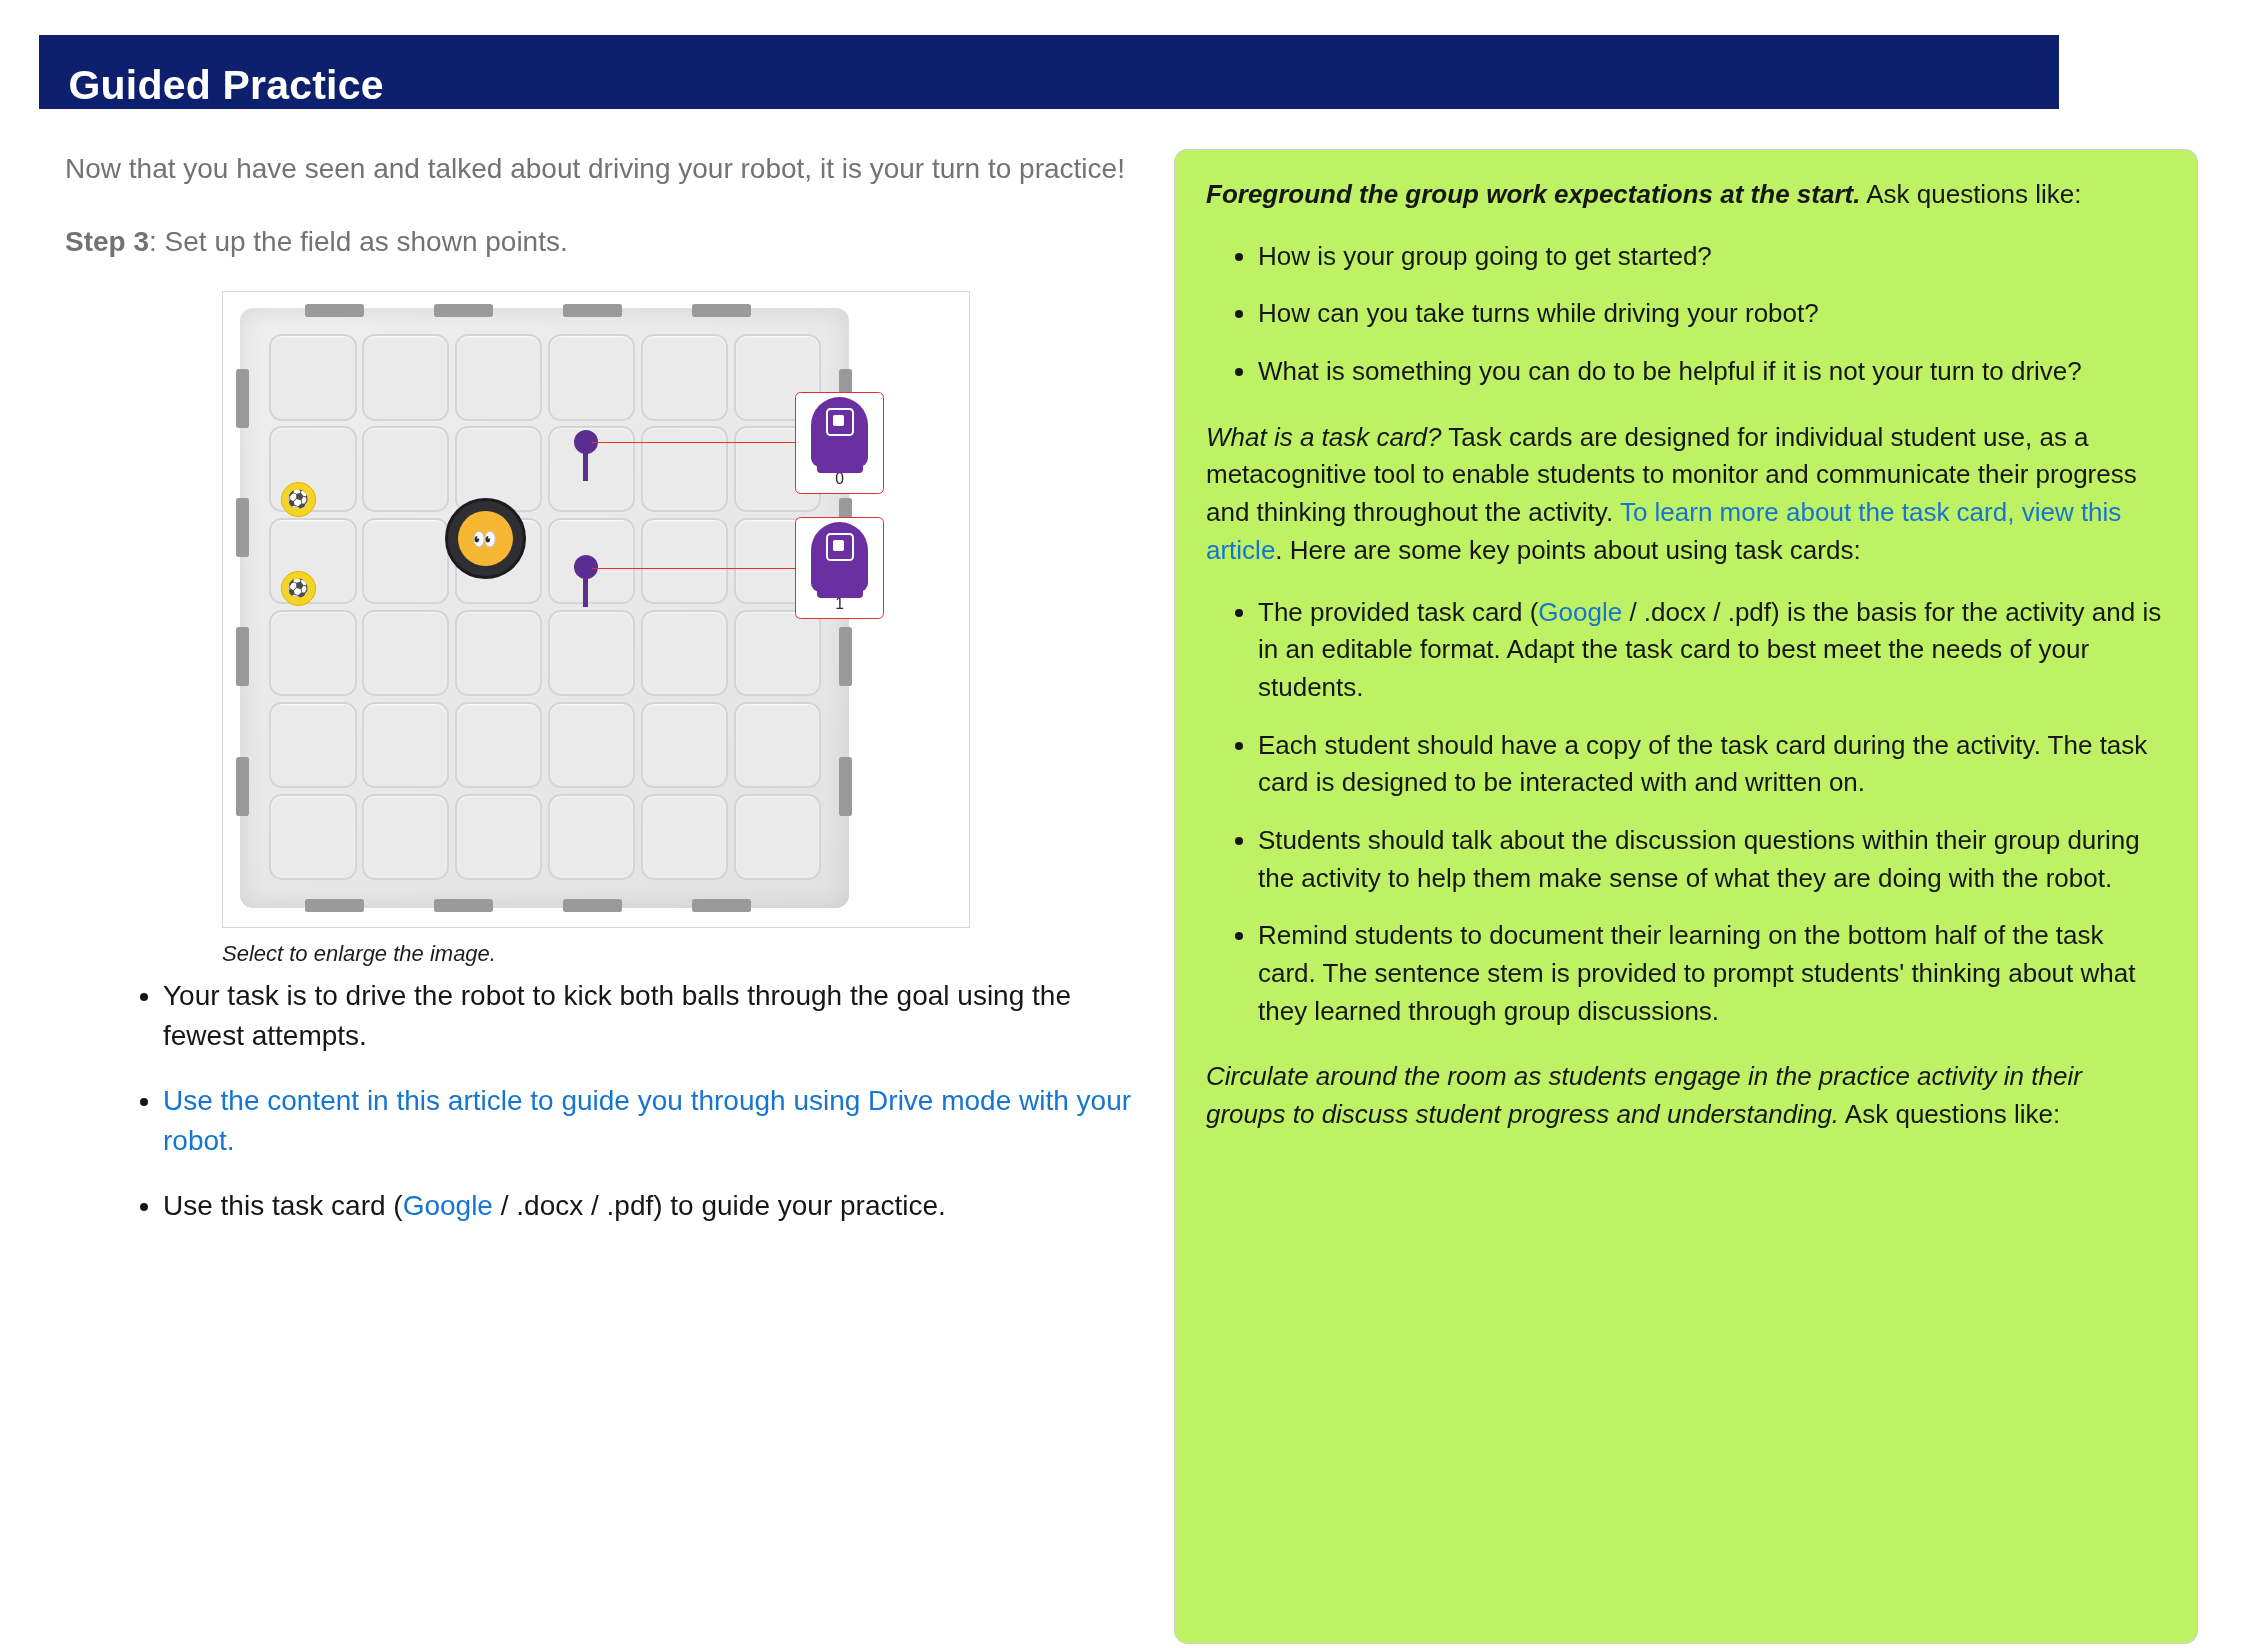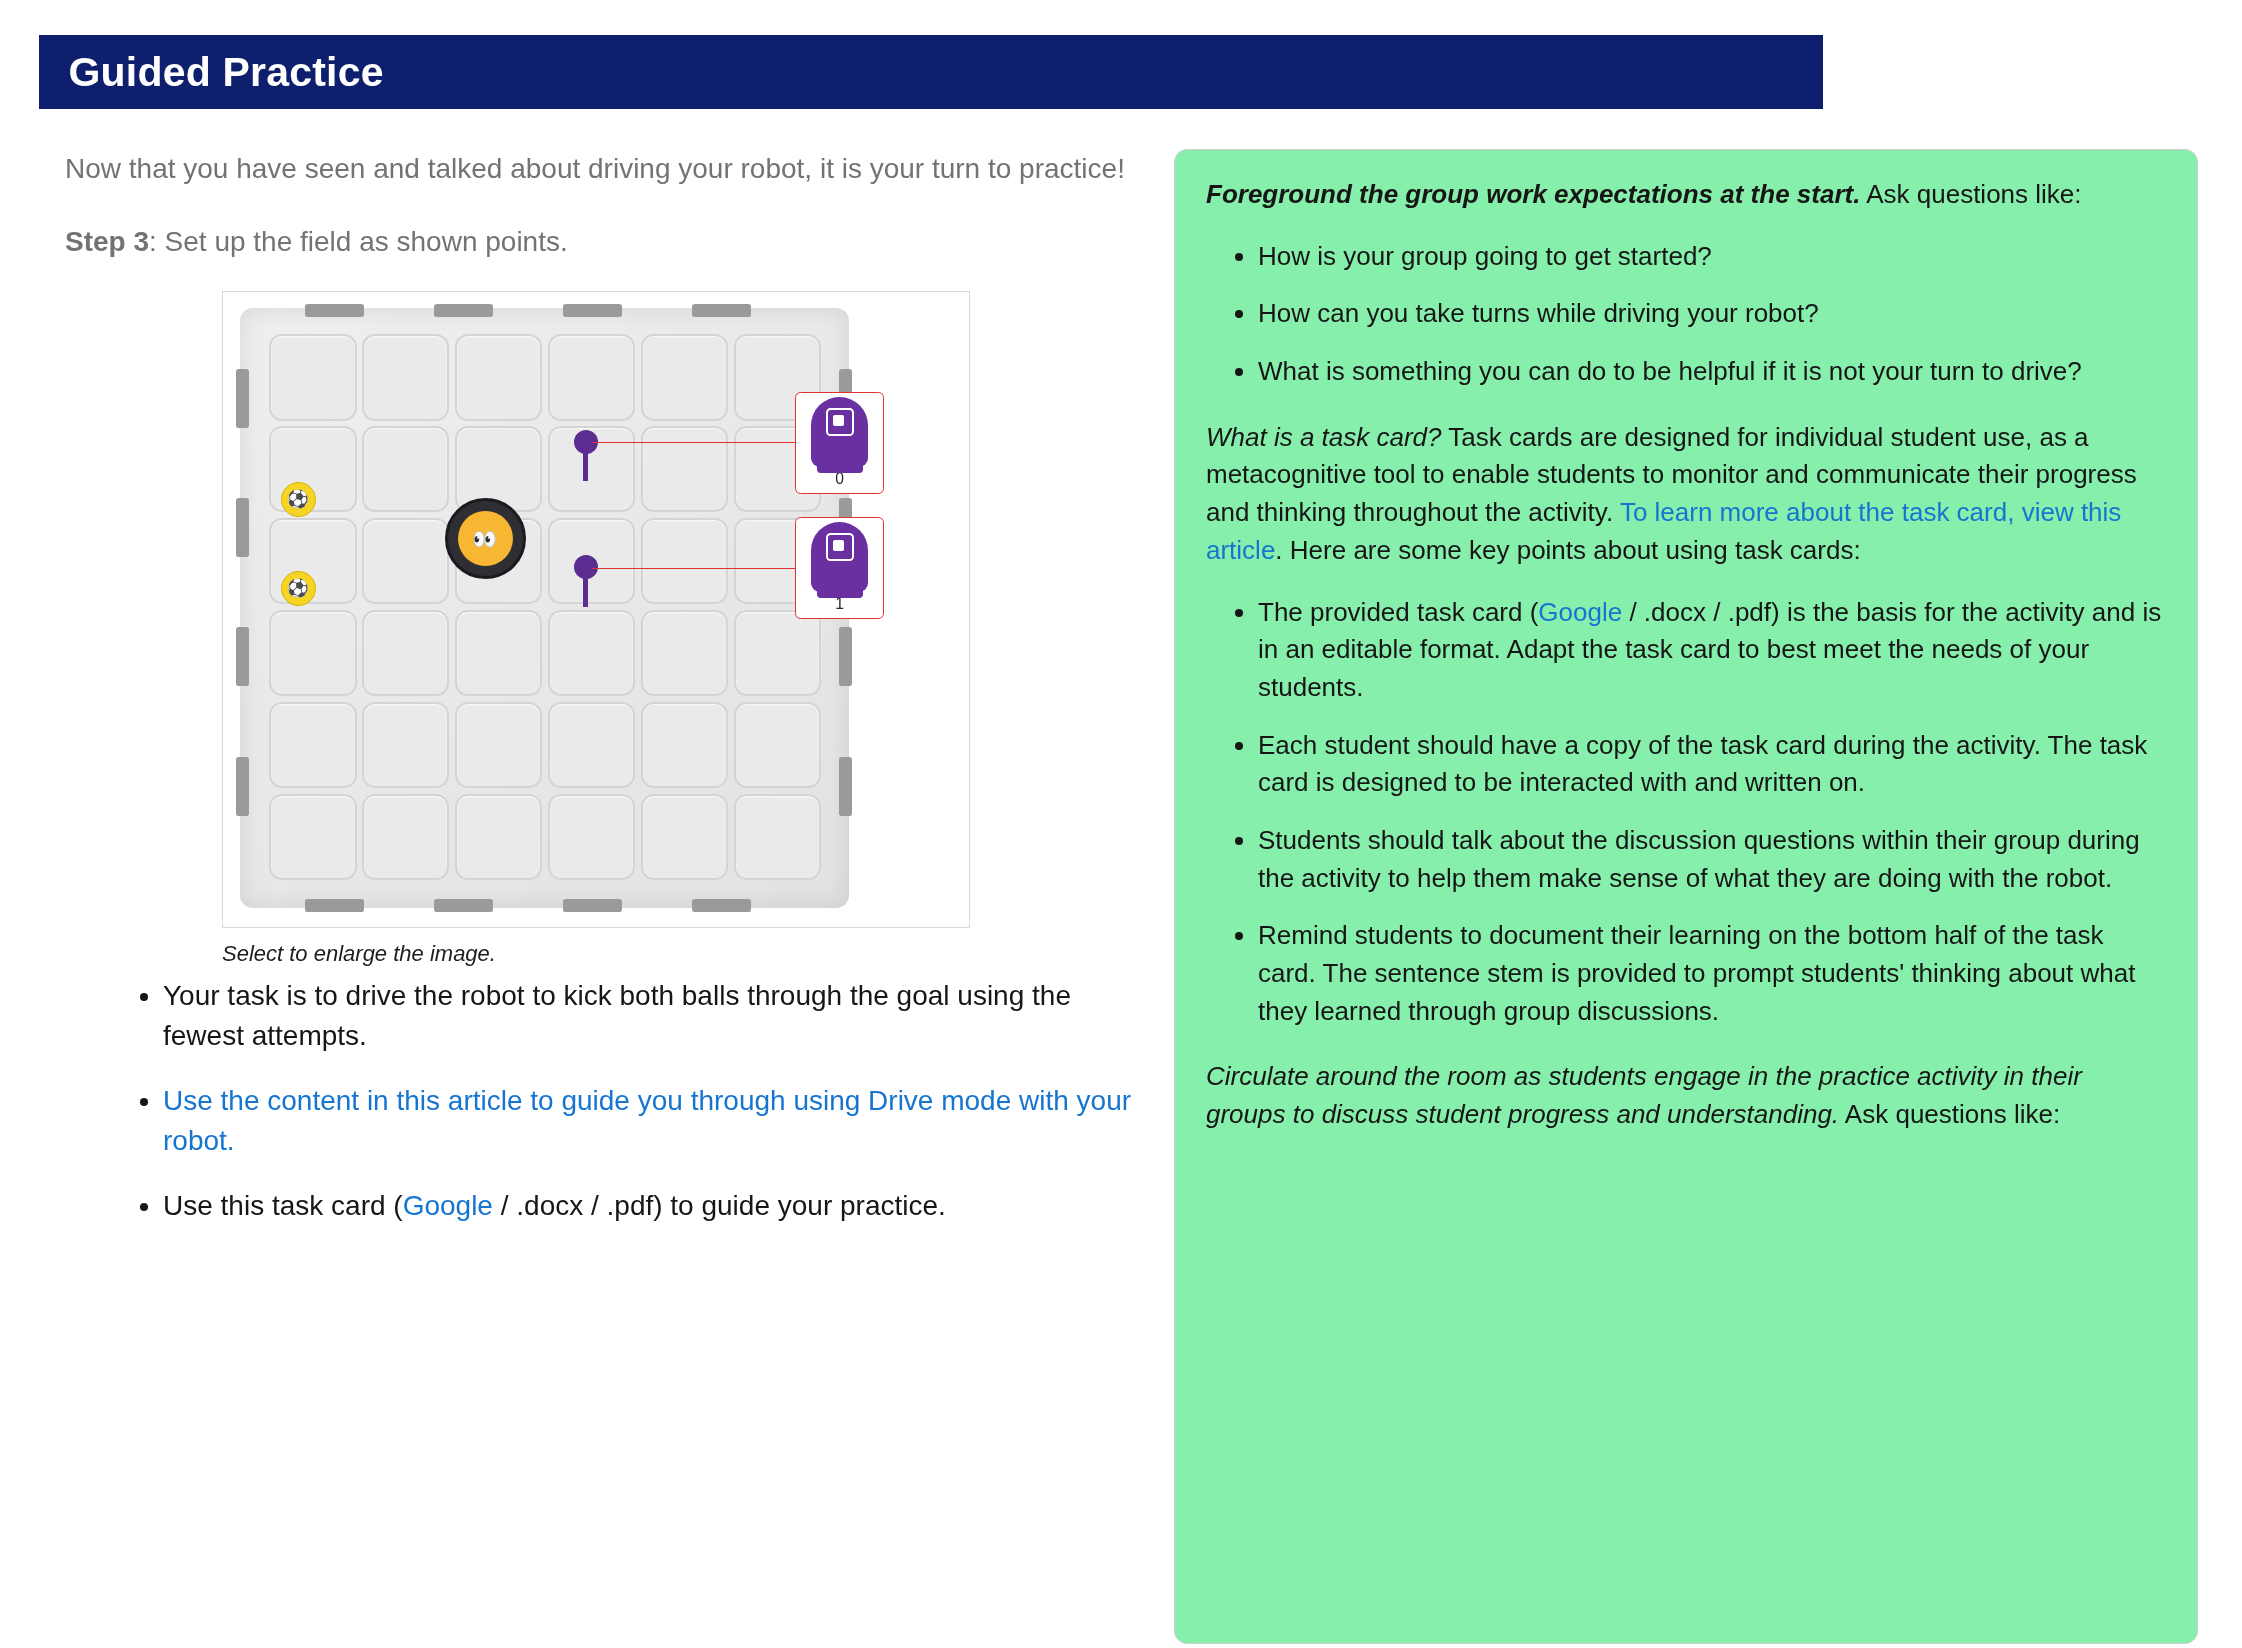--- a/index.html
+++ b/index.html
@@ -19,25 +19,25 @@
     width: 2243px;
     height: 1648px;
     padding: 0;
   }
 
   
   .header-bar {
     position: absolute;
     left: 39px;
     top: 35px;
-    width: 1784px;
+    width: 2020px;
     height: 74px;
     background: #0e1f6e;
     display: flex;
-    align-items: center;
+    align-items: flex-end;
     padding-left: 29.5px;
   }
   .header-title {
     color: #ffffff;
     font-size: 41px;
     font-weight: 600;
     letter-spacing: 0.2px;
   }
 
   
@@ -55,21 +55,21 @@
     width: 1089px;
   }
   .right-col {
     position: absolute;
     left: 1174px;
     top: 20px;
     width: 1024px;
     min-height: 1495px;
     border: 1.8px solid #cfcfcf;
     border-radius: 13px;
-    background: #86efac;
+    background: #bef264;
     padding: 26px 31px 18.5px 31px;
     overflow: hidden;
   }
 
   
   .para {
     font-size: 28px;
     line-height: 1.5;
     color: #737373;
     margin: 0 0 31px 0;

